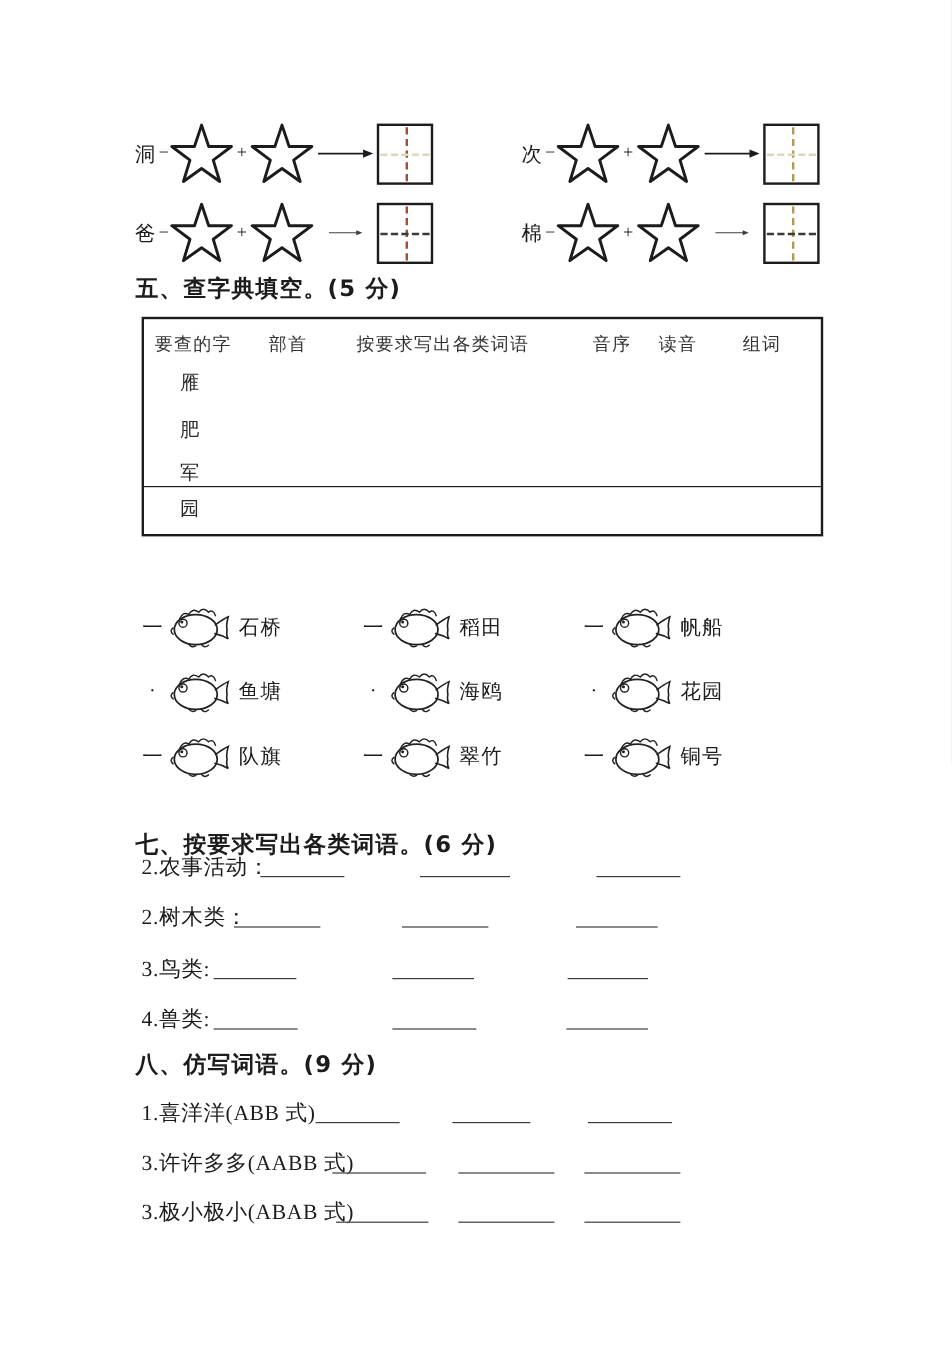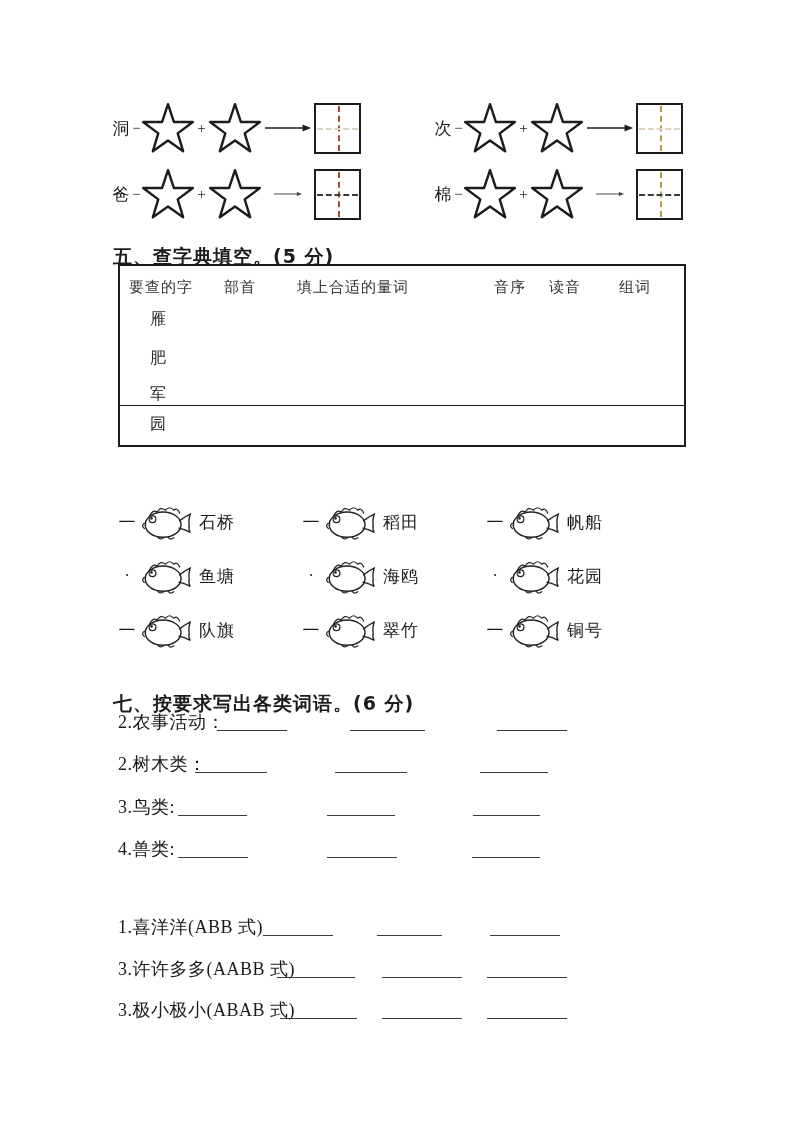--- a/index.html
+++ b/index.html
@@ -140,26 +140,26 @@
         </svg>
       <span class="arrow-slot">
           <svg class="arrow-short" viewBox="0 0 60 12">
             <use href="#arrow-shape"></use>
           </svg>
         </span>
       <div class="tian v-tan h-dark"></div>
     </div>
   </div>
 
-  <div class="sec-title" style="top:244px;">五、查字典填空。(5 分)</div>
+  <div class="sec-title" style="top:228px;">五、查字典填空。(5 分)</div>
 
   <div class="dict-table">
     <span class="th" style="left:9px;top:12px;">要查的字</span>
     <span class="th" style="left:104px;top:12px;">部首</span>
-    <span class="th" style="left:177px;top:12px;">填上合适的量词</span>
+    <span class="th" style="left:177px;top:12px;">按要求写出各类词语</span>
     <span class="th" style="left:374px;top:12px;">音序</span>
     <span class="th" style="left:429px;top:12px;">读音</span>
     <span class="th" style="left:499px;top:12px;">组词</span>
 
     <span class="rowchar" style="top:43px;">雁</span>
     <span class="rowchar" style="top:82px;">肥</span>
     <span class="rowchar" style="top:118px;">军</span>
     <div class="table-sep"></div>
     <span class="rowchar" style="top:148px;">园</span>
   </div>
@@ -253,20 +253,21 @@
     <span class="blank" style="left:209px;width:68px;"></span>
     <span class="blank" style="left:355px;width:67px;"></span>
   </div>
   <div class="fill-line" style="top:837px;">
     <span class="fill-label">4.兽类:</span>
     <span class="blank" style="left:60px;width:70px;"></span>
     <span class="blank" style="left:209px;width:70px;"></span>
     <span class="blank" style="left:354px;width:68px;"></span>
   </div>
 
+  <div class="sec-title" style="top:874px;">八、仿写词语。(9 分)</div>
 
   <div class="fill-line" style="top:915px;">
     <span class="fill-label">1.喜洋洋(ABB 式)</span>
     <span class="blank" style="left:145px;width:70px;"></span>
     <span class="blank" style="left:259px;width:65px;"></span>
     <span class="blank" style="left:372px;width:70px;"></span>
   </div>
   <div class="fill-line" style="top:957px;">
     <span class="fill-label">3.许许多多(AABB 式)</span>
     <span class="blank" style="left:159px;width:78px;"></span>

